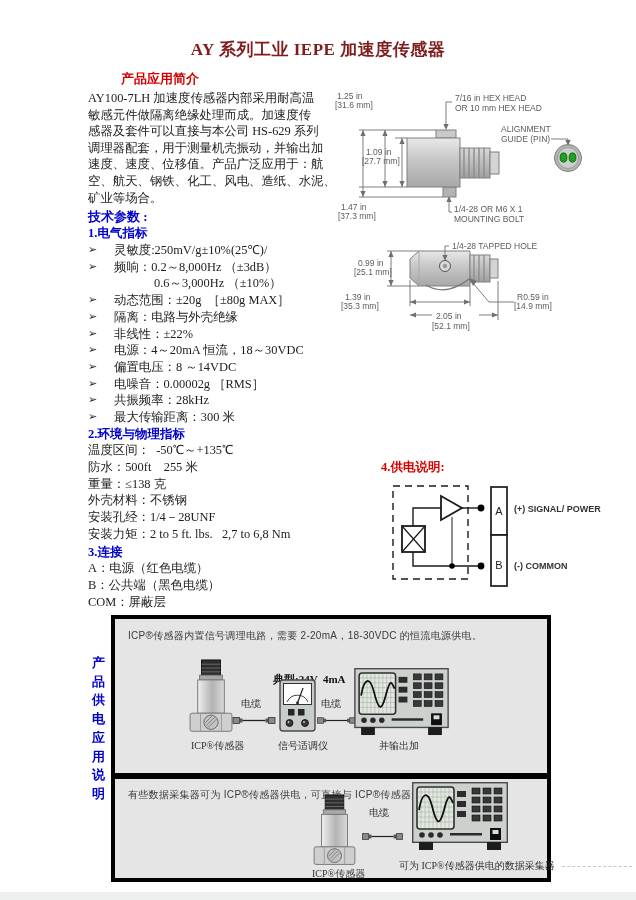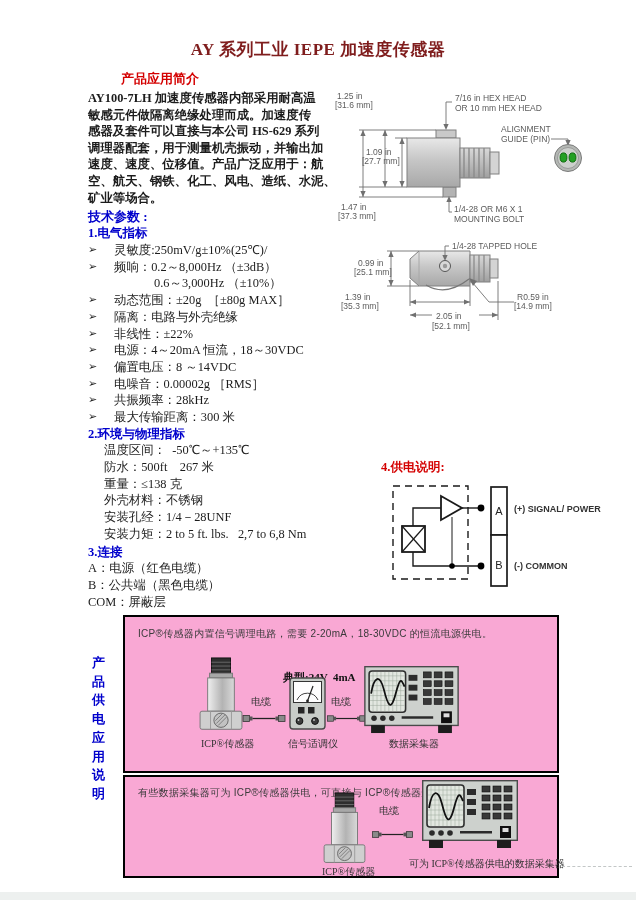--- a/index.html
+++ b/index.html
@@ -4,35 +4,35 @@
 <style>
   html,body{margin:0;padding:0;background:#e9eded;}
   .page{position:relative;width:636px;height:900px;background:#ffffff;overflow:hidden;
         font-family:"Liberation Serif", serif;color:#1c1c1c;}
   .abs{position:absolute;}
   .title{position:absolute;top:38px;left:0;width:100%;text-align:center;margin:0;
          font:bold 17px "Liberation Serif", serif;color:#7f1d1d;letter-spacing:0.5px;}
   .h-red{position:absolute;font:bold 13px "Liberation Serif", serif;color:#d40000;margin-left:33px;}
   .h-blue{position:absolute;font:bold 13px "Liberation Serif", serif;color:#0000cc;}
   .h-sm{font-size:12.5px;}
-  .para{position:absolute;left:88px;top:90px;width:258px;font-size:12.4px;font-weight:bold;}
+  .para{position:absolute;left:88px;top:90px;width:258px;font-size:12.4px;}
   .para div{height:16.6px;line-height:16.6px;white-space:pre-wrap;}
   .specs{position:absolute;left:88px;top:242px;font-size:12.4px;}
   .spec-row{display:flex;align-items:flex-start;}
   .spec-row .bullet{width:26px;line-height:16.7px;font-family:"DejaVu Sans",sans-serif;
                     font-size:11px;color:#222;flex:none;}
   .spec-text{line-height:16.7px;white-space:pre-wrap;}
   .spec-sub{display:block;margin-left:40px;line-height:16.7px;}
   .lines{position:absolute;font-size:12.4px;}
   .lines div{line-height:16.8px;white-space:pre-wrap;}
   .conn div{line-height:16.9px;}
   .dimtext{font:8.5px "Liberation Sans", sans-serif;fill:#5c5c5c;}
   .term{font:11px "Liberation Sans", sans-serif;fill:#222;}
   .clabel{font:bold 9px "Liberation Sans", sans-serif;fill:#333;}
-  .panel{position:absolute;left:123px;width:432px;background:#f9a8d4;border:2px solid #000000;}
+  .panel{position:absolute;left:111px;width:432px;background:#e5e5e5;border:4px solid #000000;}
   .panel-text{position:absolute;font:10px "Liberation Sans", sans-serif;color:#3a3a3a;letter-spacing:0.3px;white-space:pre-wrap;}
   .dev-label{position:absolute;font:10px "Liberation Serif", serif;color:#333;white-space:nowrap;}
   .typical{position:absolute;font:bold 11px "Liberation Serif", serif;color:#111;white-space:pre-wrap;margin-top:25px;}
   .side-label{position:absolute;left:92px;top:654px;width:16px;text-align:left;
               font:bold 13px "Liberation Serif", serif;color:#0000cc;line-height:18.7px;word-break:break-all;}
   .edge-bottom{position:absolute;left:0;bottom:0;width:100%;height:8px;background:#edf0ef;}
   .artifact-dash{position:absolute;left:562px;top:866px;width:70px;border-top:1px dashed #c3c7c7;}
 </style>
 </head>
 <body>
@@ -156,23 +156,23 @@
         <span class="bullet">➢</span>
         <span class="spec-text">共振频率：28kHz</span>
       </div>
     <div class="spec-row">
         <span class="bullet">➢</span>
         <span class="spec-text">最大传输距离：300 米</span>
       </div>
   </div>
 
   <div class="h-blue h-sm" style="left:88px;top:426px">2.环境与物理指标</div>
-  <div class="lines" style="left:104px;top:442px">
+  <div class="lines" style="left:88px;top:442px">
     <div>温度区间：  -50℃～+135℃</div>
-    <div>防水：500ft    267 米</div>
+    <div>防水：500ft    255 米</div>
     <div>重量：≤138 克</div>
     <div>外壳材料：不锈钢</div>
     <div>安装孔经：1/4－28UNF</div>
     <div>安装力矩：2 to 5 ft. lbs.   2,7 to 6,8 Nm</div>
   </div>
 
   <div class="h-blue h-sm" style="left:88px;top:544px">3.连接</div>
   <div class="lines conn" style="left:88px;top:560px">
     <div>A：电源（红色电缆）</div>
     <div>B：公共端（黑色电缆）</div>
@@ -368,21 +368,21 @@
     <div class="dev-label" style="left:163px;top:120px">信号适调仪</div>
 
     <div class="dev-label" style="left:206px;top:78px">电缆</div>
     <svg class="abs" style="left:202px;top:96px" width="40" height="11">
         <use href="#sym-link"></use>
       </svg>
 
     <svg class="abs" style="left:238px;top:49px" width="97" height="69">
         <use href="#sym-collector"></use>
       </svg>
-    <div class="dev-label" style="left:264px;top:120px">数据采集器</div>
+    <div class="dev-label" style="left:264px;top:120px">并输出加</div>
   </div>
 
   <div class="panel" style="top:775px;height:99px">
     <div class="panel-text" style="left:13px;top:9px">有些数据采集器可为 ICP®传感器供电，可直接与 ICP®传感器连接。</div>
 
     <svg class="abs" style="left:196px;top:15px" width="47" height="76">
         <use href="#sym-sensor"></use>
       </svg>
     <div class="dev-label" style="left:197px;top:88px">ICP®传感器</div>
 

